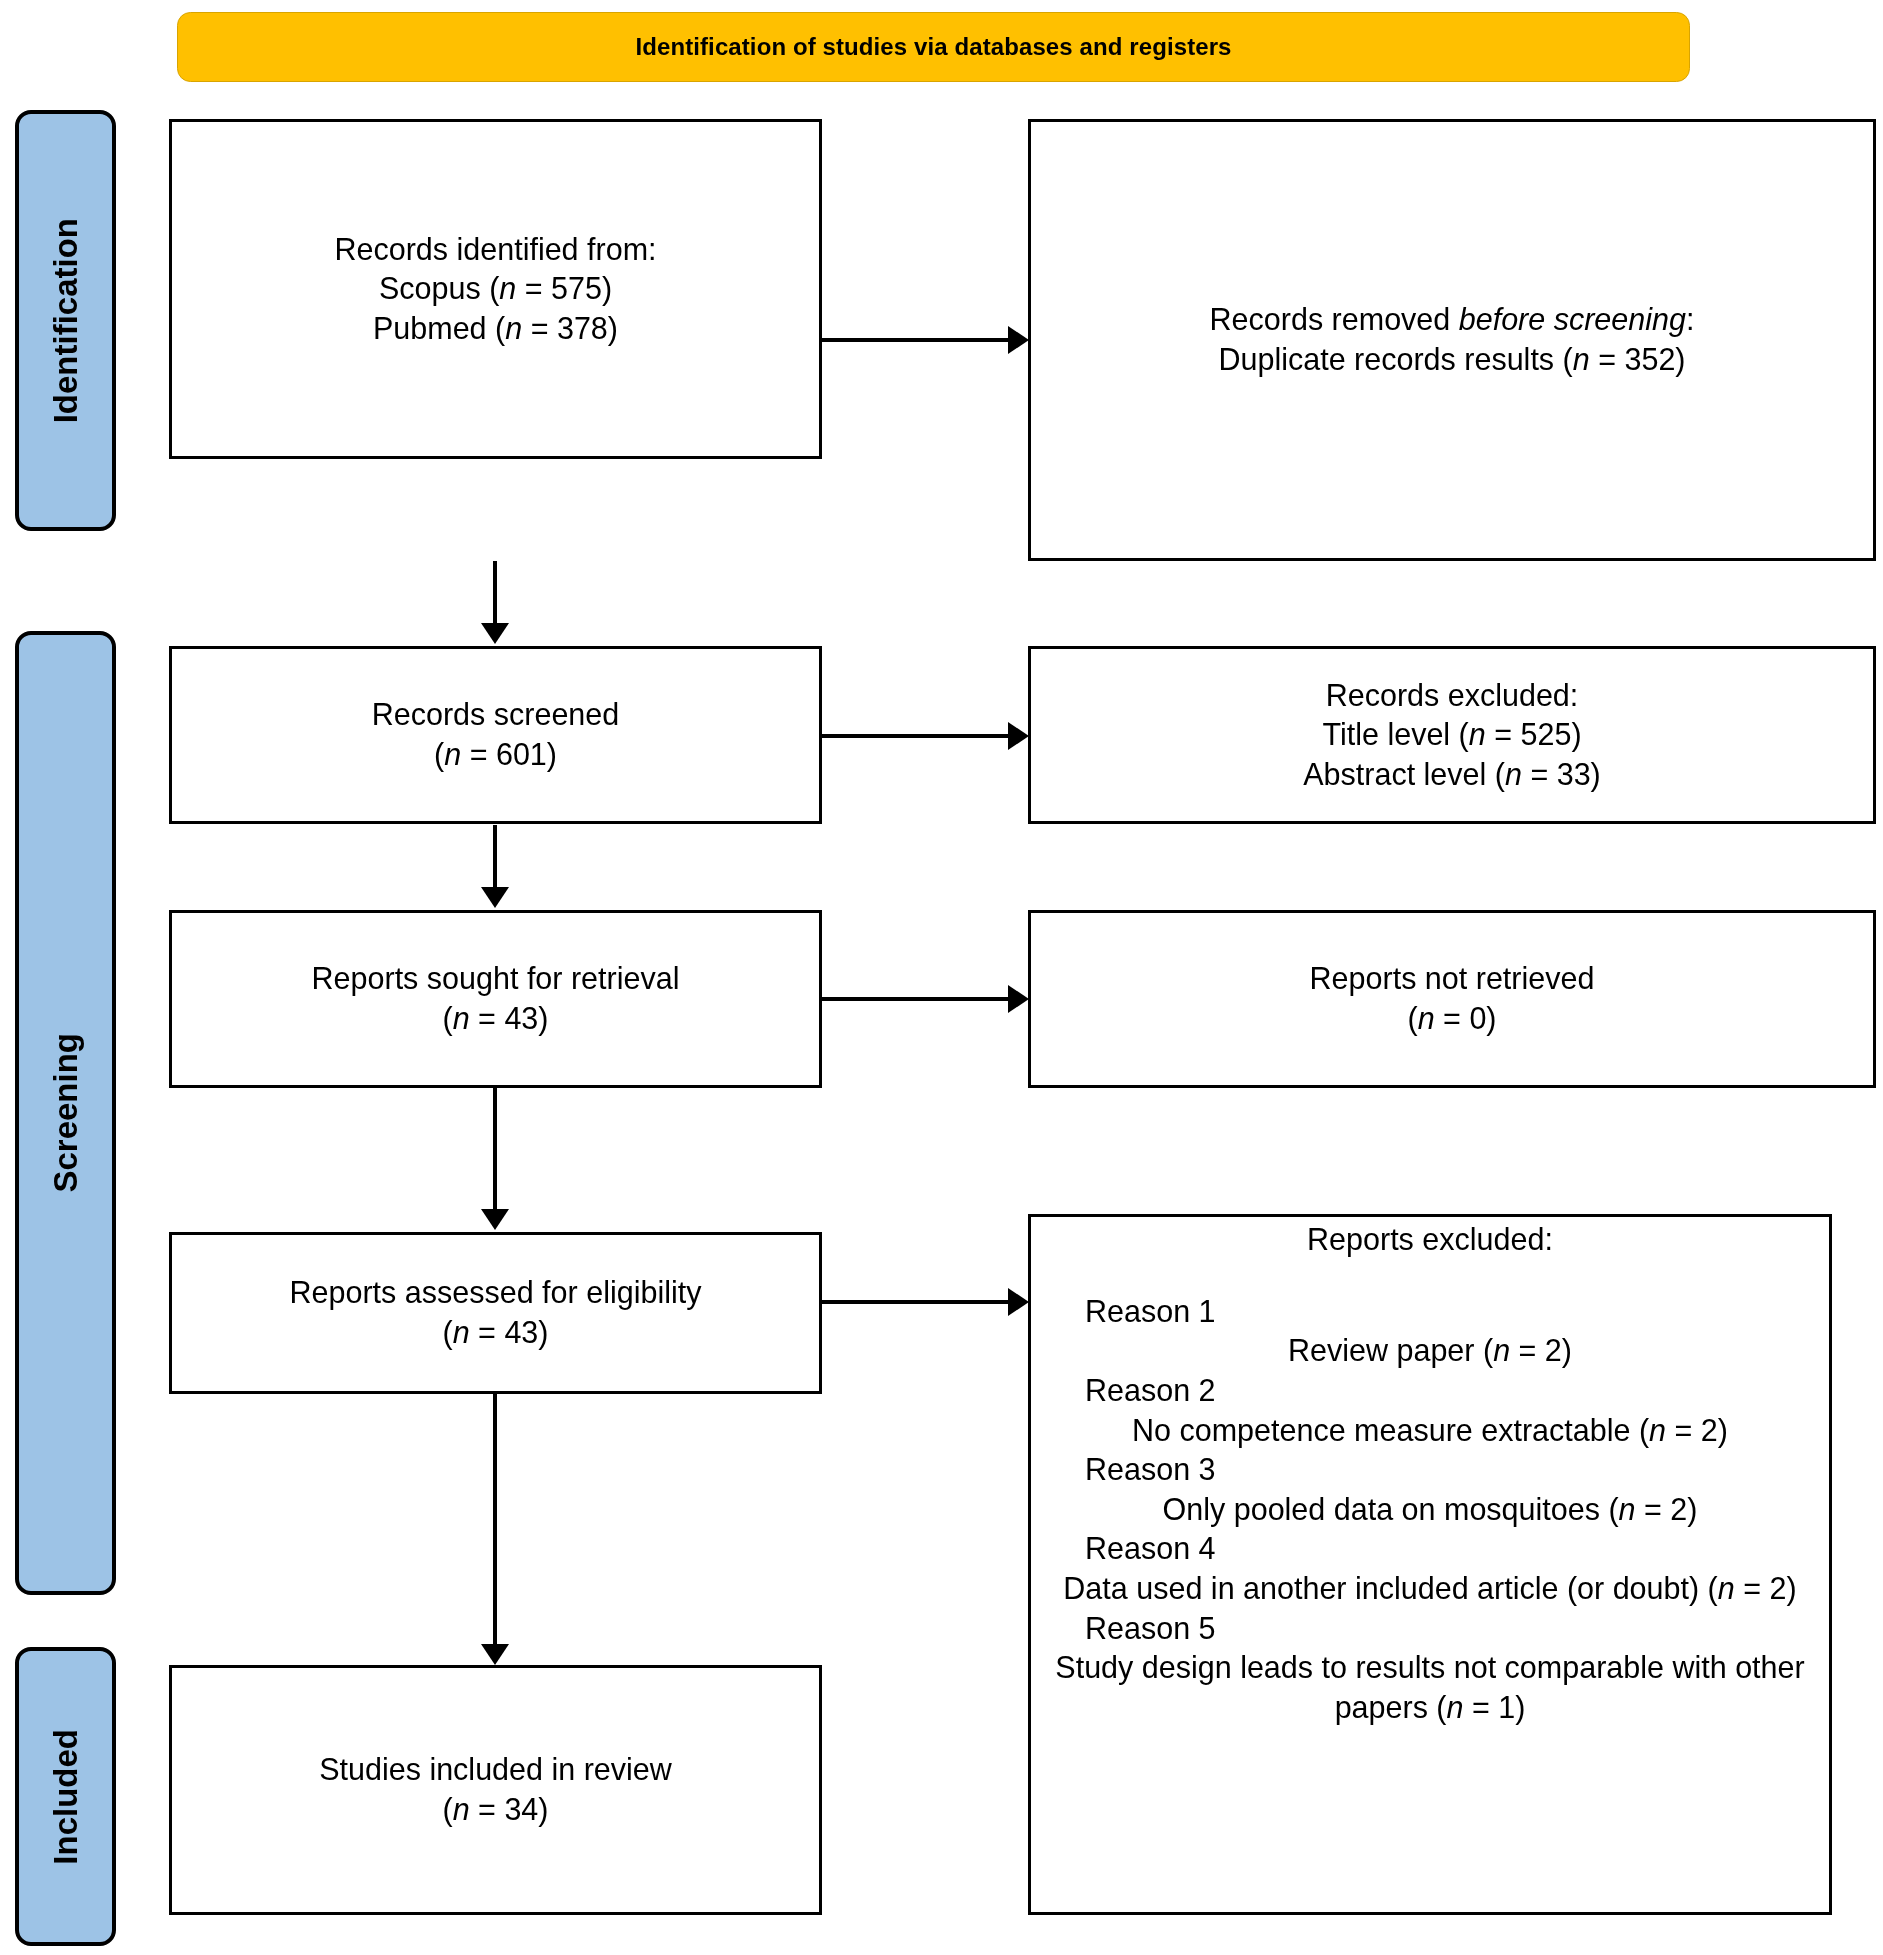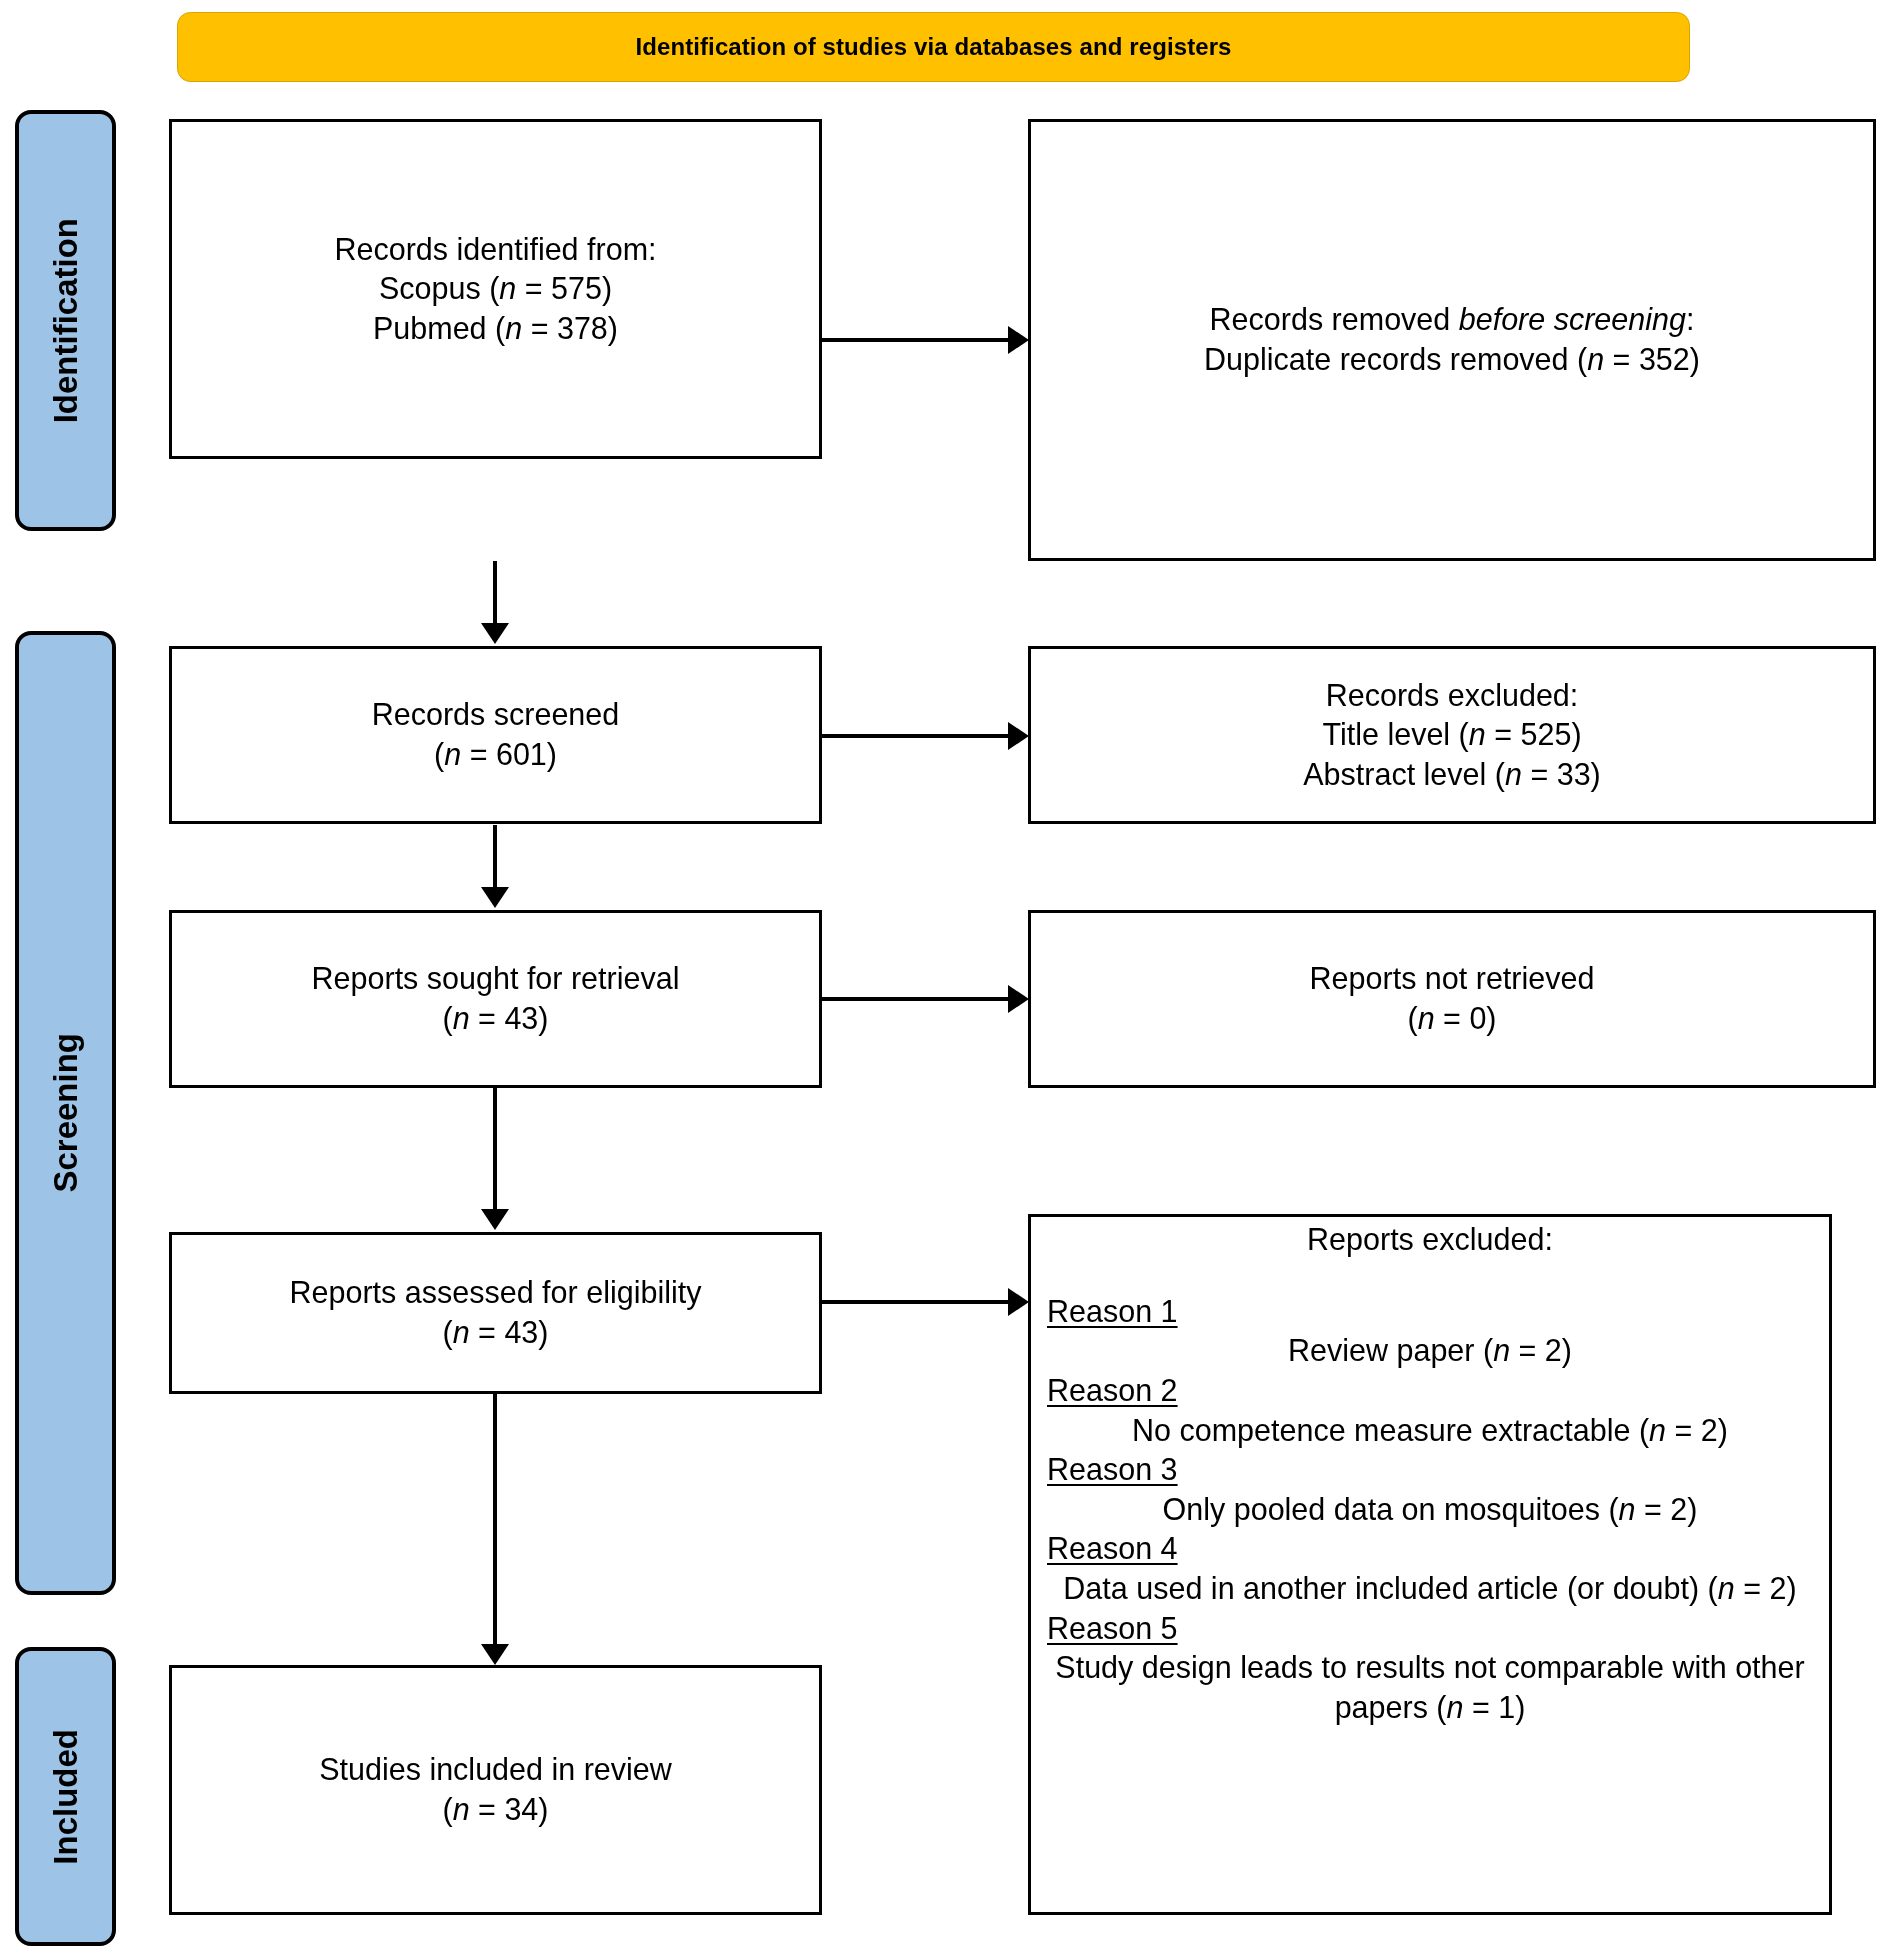--- a/index.html
+++ b/index.html
@@ -76,24 +76,24 @@
     width: 100%;
     white-space: nowrap;
   }
   .left-lines {
     width: 100%;
     text-align: center;
   }
   em.n { font-style: italic; }
   em.phrase { font-style: italic; }
   .reason-head {
-    text-decoration: underline;
     text-underline-offset: 3.7px;
     text-decoration-thickness: 2.4px;
     white-space: nowrap;
+    margin-left: 38px;
   }
   .gap-md { height: 32px; }
 
   
   .vline {
     position: absolute;
     background: #000000;
     width: 3.7px;
   }
   .hline {
@@ -143,21 +143,21 @@
     <div class="line">Records identified from:</div>
     <div class="line"><span>Scopus (</span><em class="n">n</em><span> = 575)</span></div>
     <div class="line"><span>Pubmed (</span><em class="n">n</em><span> = 378)</span></div>
   </div>
 
   <div class="hline" style="left:822px; top:338px; width:186px;"></div>
   <div class="arrow-right" style="left:1008px; top:326px;"></div>
 
   <div class="box center" style="left:1028px; top:119px; width:848px; height:442px;">
     <div class="line"><span>Records removed </span><em class="phrase">before screening</em><span>:</span></div>
-    <div class="line"><span>Duplicate records removed (</span><em class="n">n</em><span> = 352)</span></div>
+    <div class="line"><span>Duplicate records results (</span><em class="n">n</em><span> = 352)</span></div>
   </div>
 
   <div class="vline" style="left:493px; top:561px; width:3.7px; height:65px;"></div>
   <div class="arrow-down" style="left:481px; top:623px;"></div>
 
   <div class="box center" style="left:169px; top:646px; width:653px; height:178px;">
     <div class="line">Records screened</div>
     <div class="line"><span>(</span><em class="n">n</em><span> = 601)</span></div>
   </div>
 

